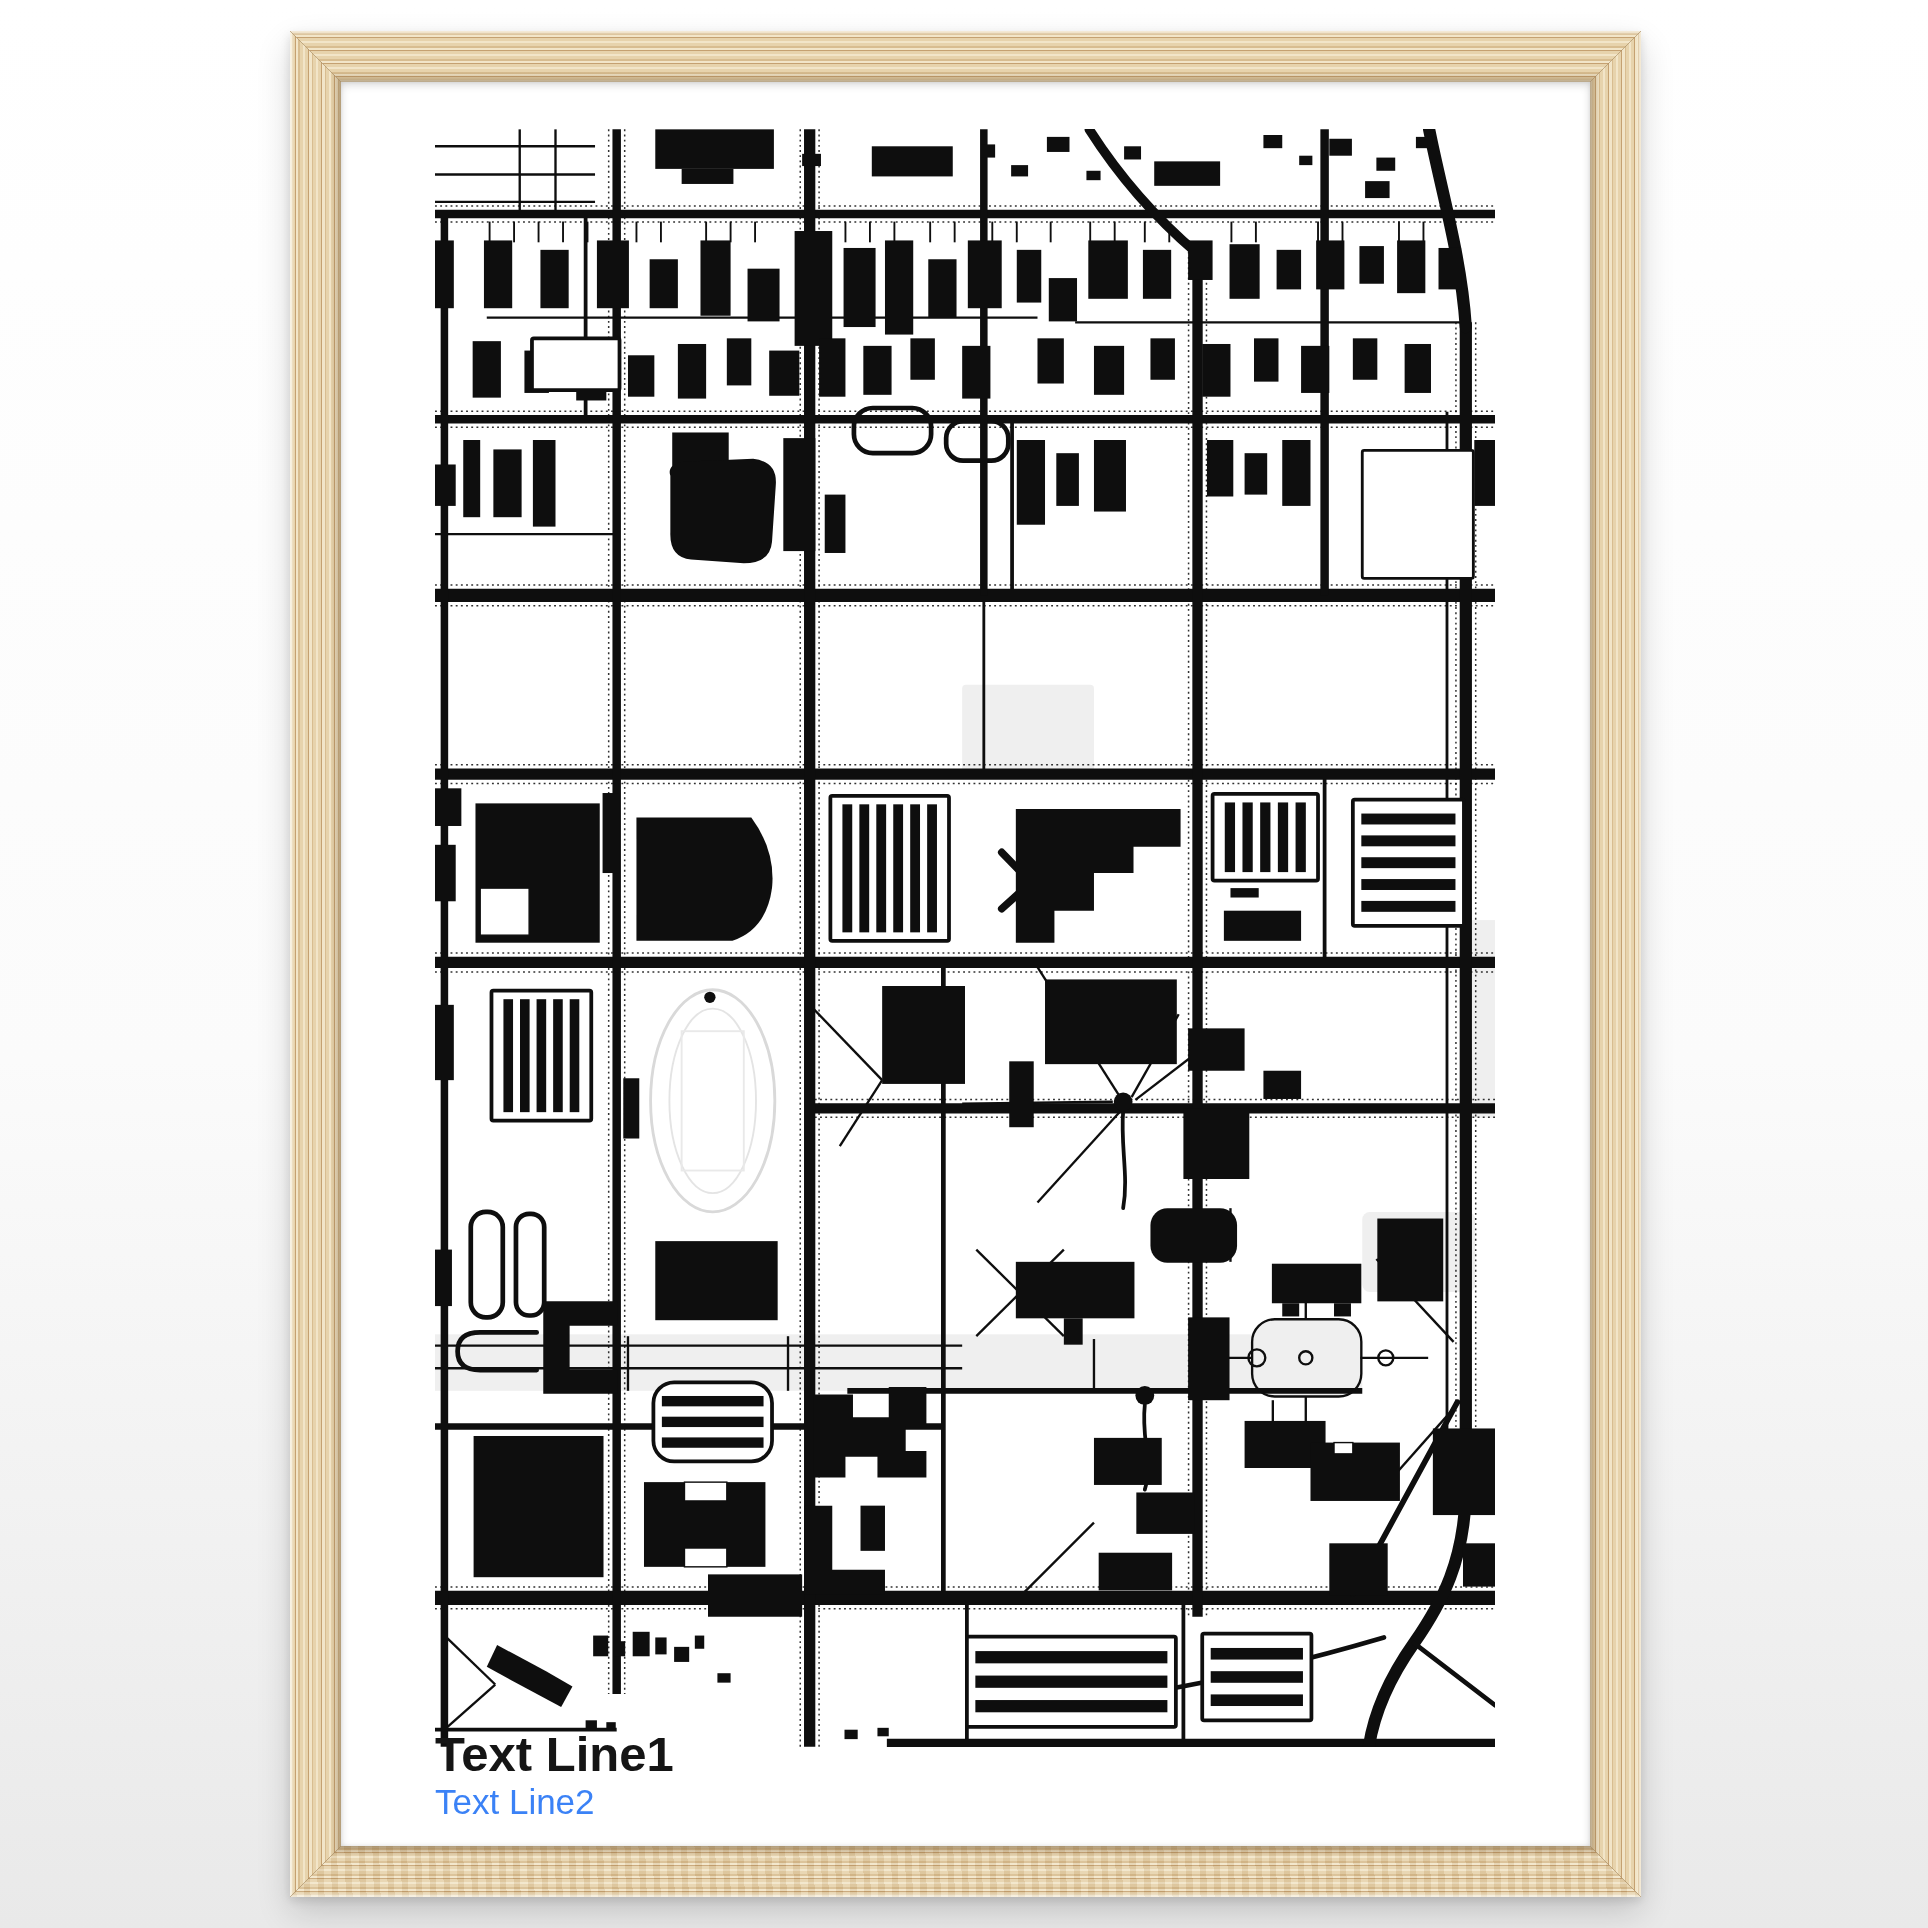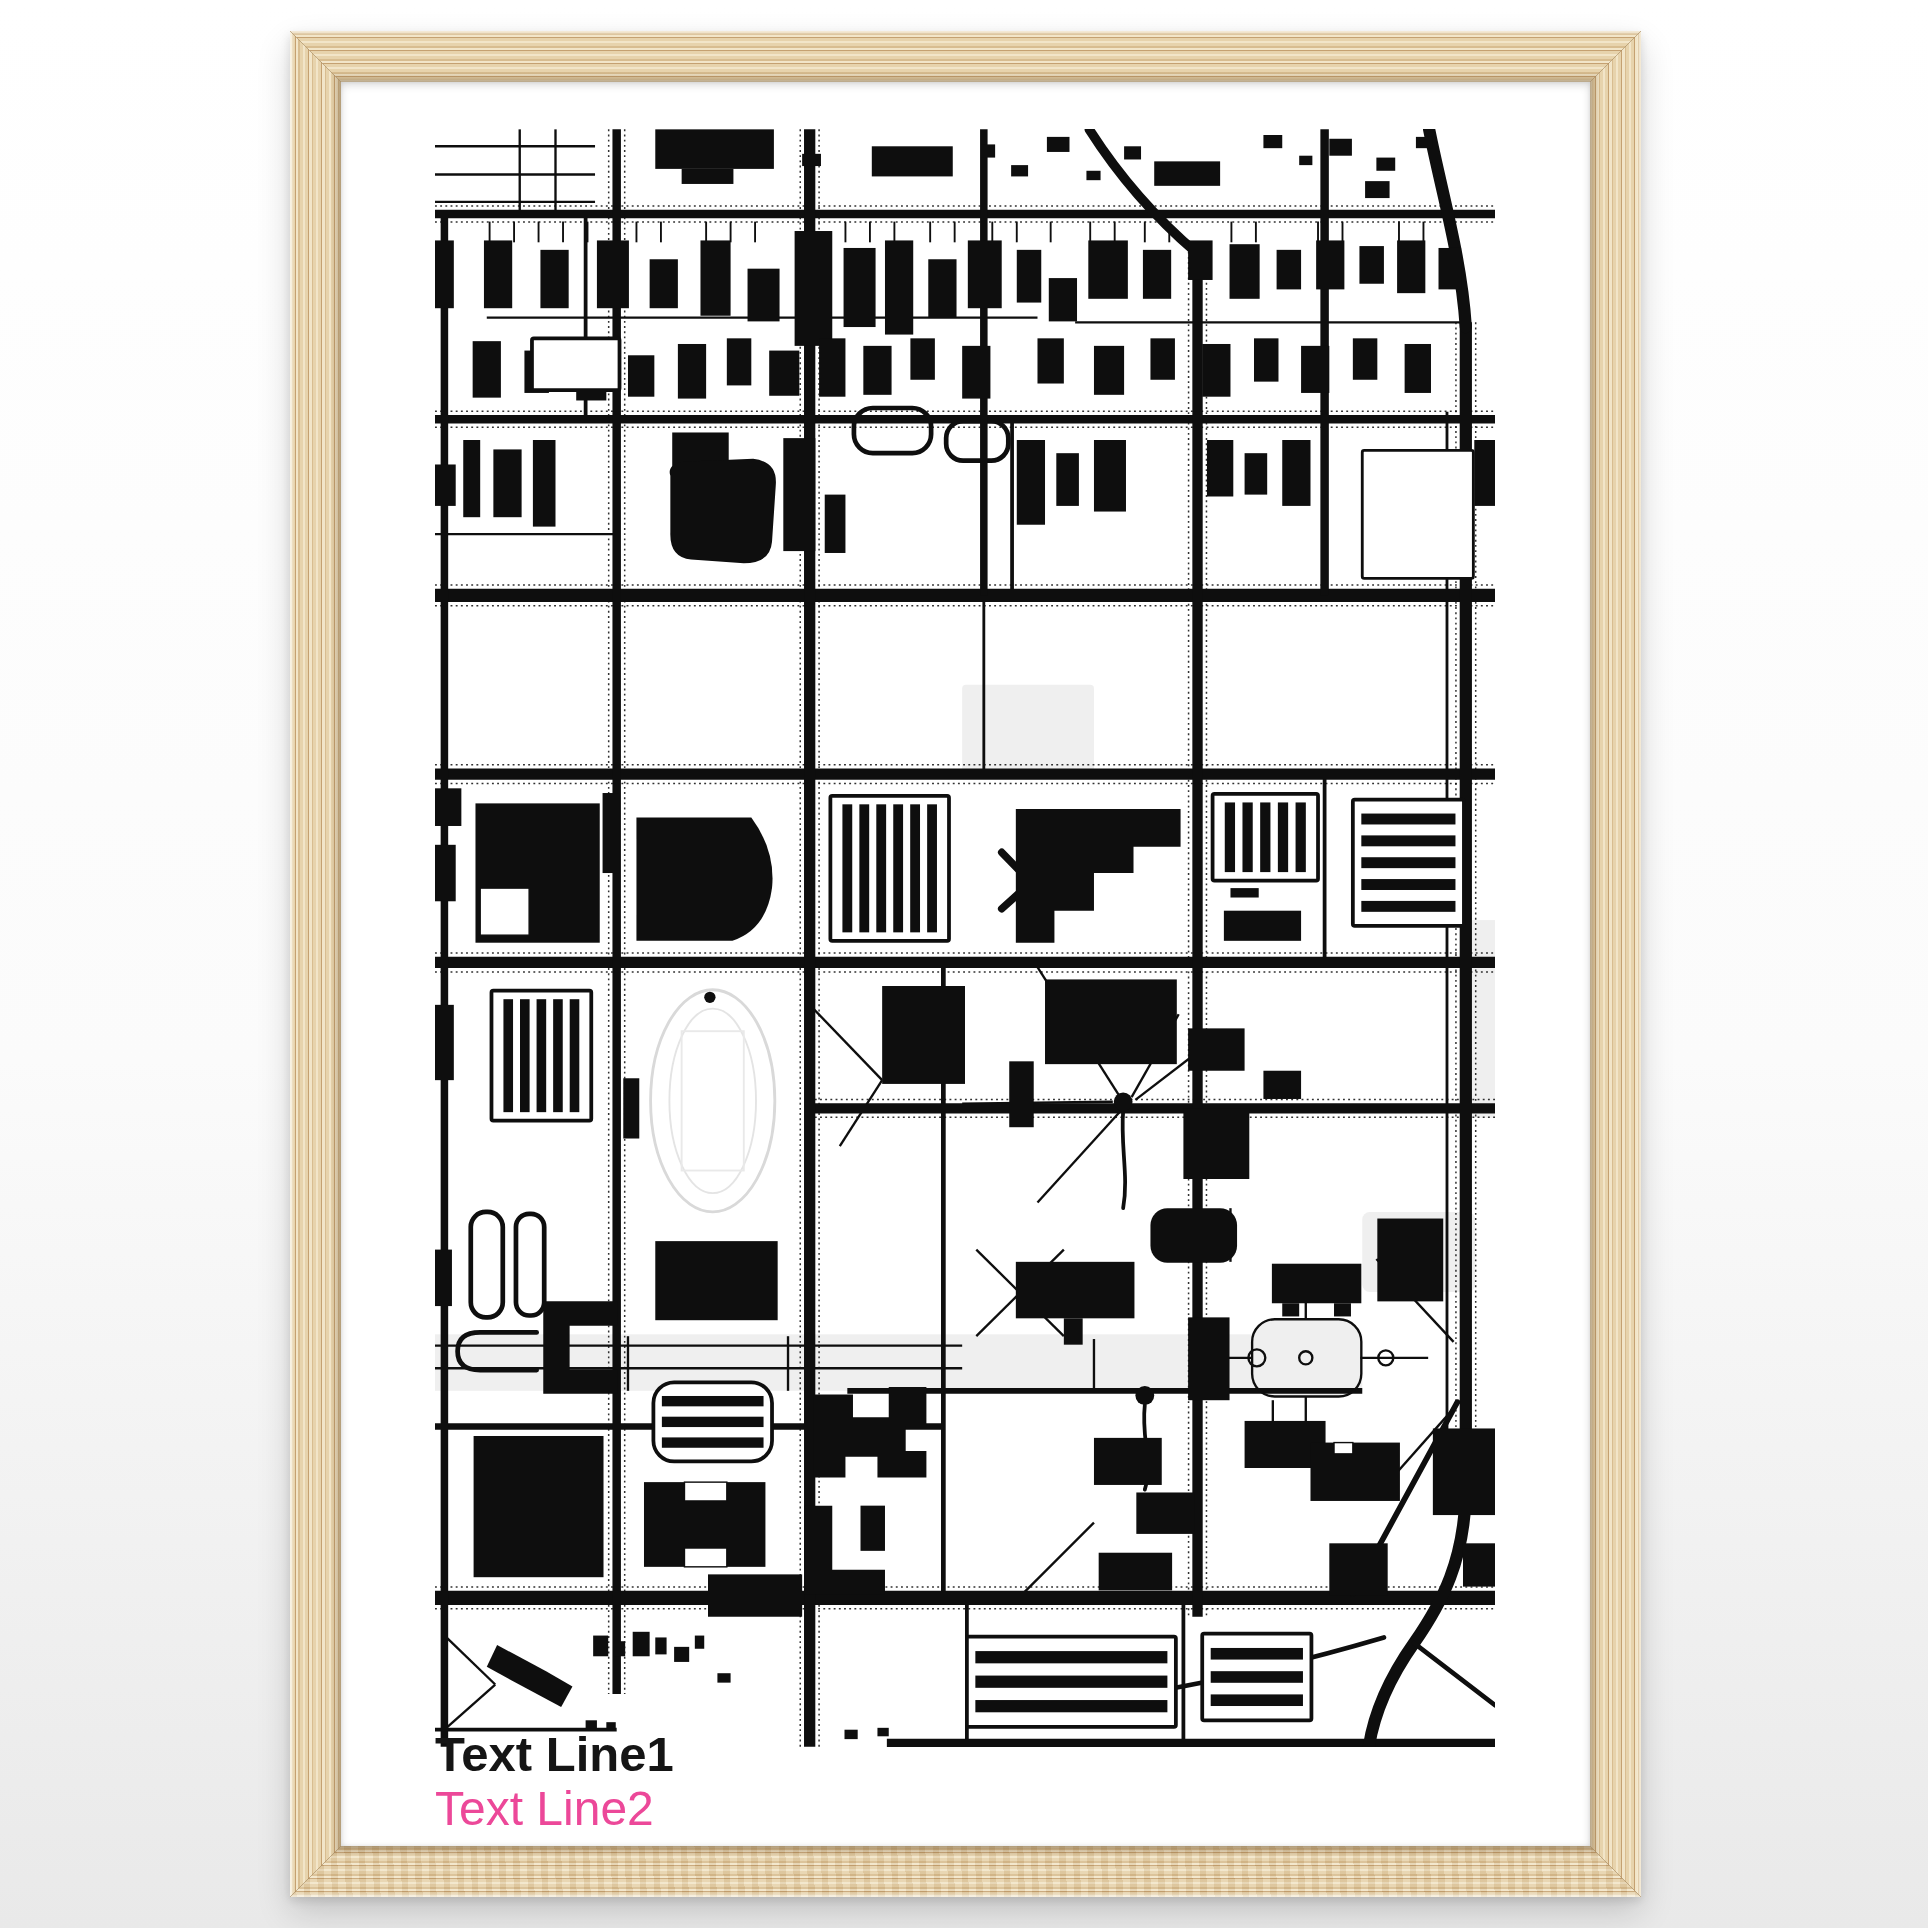--- a/index.html
+++ b/index.html
@@ -42,21 +42,21 @@
   .seam.br{right:0;bottom:0;background:linear-gradient(45deg,transparent 49.4%,rgba(140,108,66,.45) 50%,transparent 50.6%);}
   
   .poster{
     position:absolute;left:51px;top:51px;right:51px;bottom:51px;background:#ffffff;
     box-shadow:inset 0 2.8px 8.5px rgba(0,0,0,.16),inset 0 0 3.8px rgba(0,0,0,.08);
   }
   .map-print{position:absolute;left:94px;top:47px;width:1060px;height:1618px;}
   .map-print svg{display:block;width:100%;height:100%;}
   .caption{position:absolute;left:94px;top:1648px;}
   .line1{font-weight:700;font-size:49px;line-height:1.02;color:#151515;letter-spacing:0;}
-  .line2{font-weight:400;font-size:48px;line-height:1.1;color:#ec4899;margin-top:2.8px;}
+  .line2{font-weight:400;font-size:35px;line-height:1.1;color:#3b82f6;margin-top:2.8px;}
 </style>
 </head>
 <body>
 
 <div class="stage">
   <div class="frame">
     <div class="rail top"></div>
     <div class="rail bottom"></div>
     <div class="rail left"></div>
     <div class="rail right"></div>

